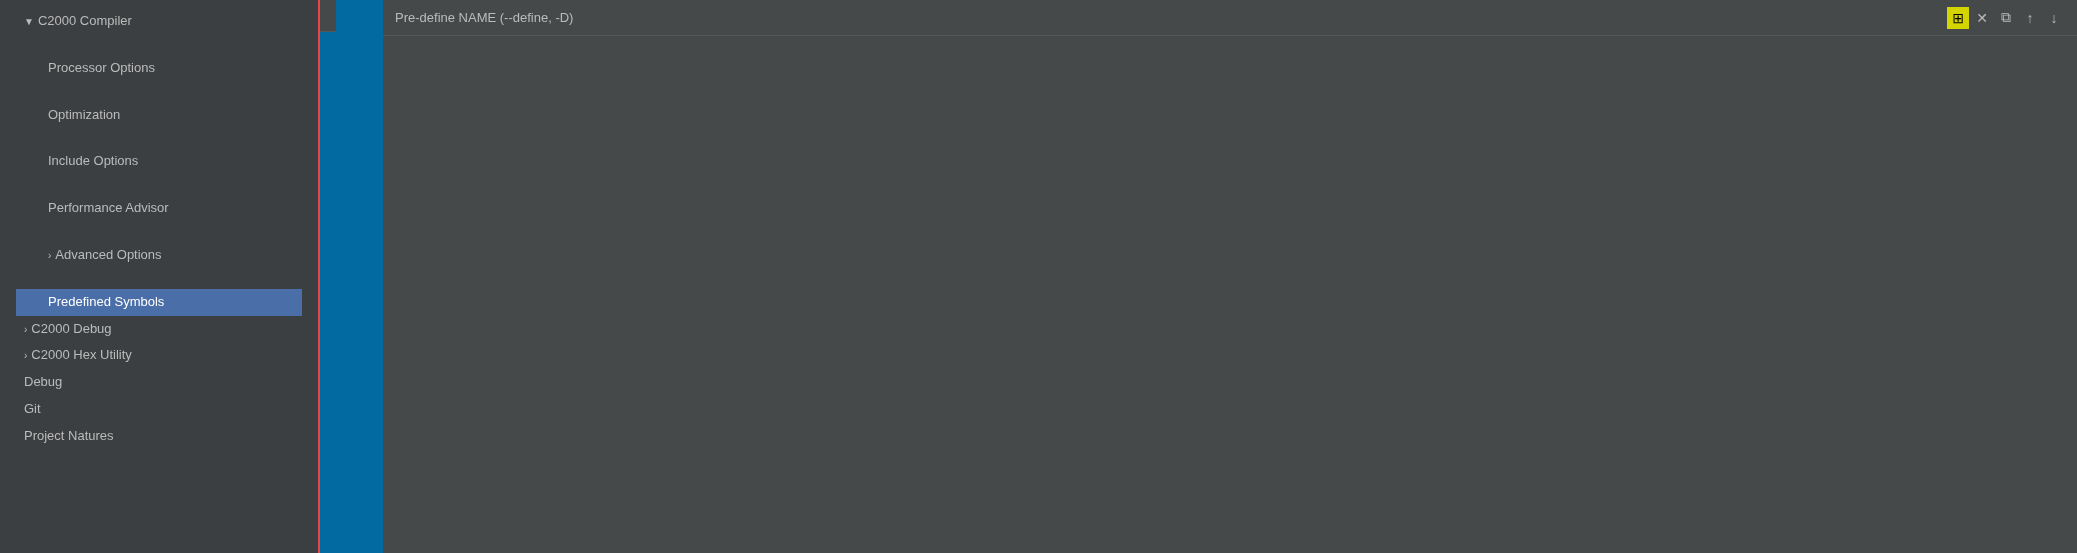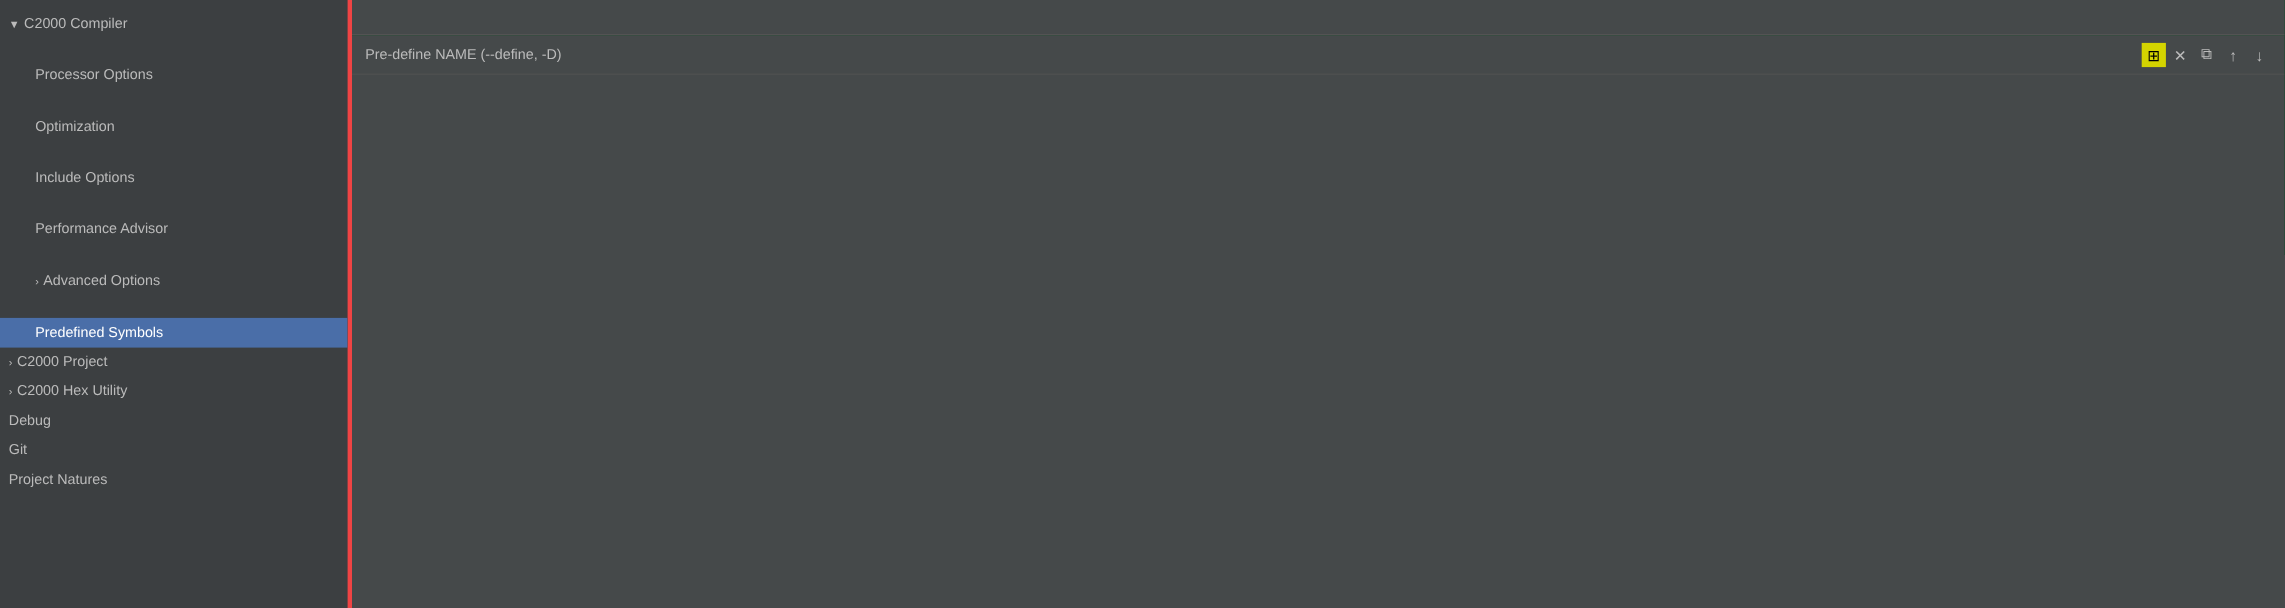--- a/index.html
+++ b/index.html
@@ -16,23 +16,23 @@
       display: flex;
       width: 2077px;
       height: 553px;
       overflow: hidden;
     }
 
     .sidebar {
       width: 320px;
       min-width: 320px;
       background-color: #3c3f41;
-      padding: 8px 0;
+      padding: 8px 16px;
       overflow-y: auto;
-      border-right: 4px solid #ef4444;
+      border-right: 2px solid #ef4444;
     }
 
     .sidebar-item {
       padding: 3px 8px 3px 12px;
       cursor: pointer;
       white-space: nowrap;
       color: #bbbbbb;
       font-size: 13px;
       line-height: 1.6;
     }
@@ -53,24 +53,25 @@
 
     .expand-arrow {
       display: inline-block;
       margin-right: 4px;
       font-size: 10px;
       color: #bbbbbb;
     }
 
     .main-content {
       flex: 1;
-      background-color: #14532d;
+      background-color: #0369a1;
       display: flex;
-      flex-direction: column;
+      flex-direction: row;
       overflow: hidden;
+      gap: 47px;
     }
 
     .top-bar {
       background-color: #45494a;
       border-bottom: 1px solid #555;
       padding: 4px 8px;
       display: flex;
       align-items: center;
       height: 32px;
     }
@@ -137,21 +138,21 @@
 
 <div class="sidebar">
 
 <div class="sidebar-item level-0"><span class="expand-arrow">▼ </span><span>C2000 Compiler</span></div>
     <div class="sidebar-item level-1"><span>Processor Options</span></div>
     <div class="sidebar-item level-1"><span>Optimization</span></div>
     <div class="sidebar-item level-1"><span>Include Options</span></div>
     <div class="sidebar-item level-1"><span>Performance Advisor</span></div>
     <div class="sidebar-item level-1"><span class="expand-arrow">› </span><span>Advanced Options</span></div>
     <div class="sidebar-item level-1 selected"><span>Predefined Symbols</span></div>
-    <div class="sidebar-item level-0"><span class="expand-arrow">› </span><span>C2000 Project</span></div>
+    <div class="sidebar-item level-0"><span class="expand-arrow">› </span><span>C2000 Debug</span></div>
     <div class="sidebar-item level-0"><span class="expand-arrow">› </span><span>C2000 Hex Utility</span></div>
     <div class="sidebar-item level-0"><span>Debug</span></div>
     <div class="sidebar-item level-0"><span>Git</span></div>
     <div class="sidebar-item level-0"><span>Project Natures</span></div>
   </div>
 
 <div class="main-content">
   <div class="top-bar">
     
   </div>

